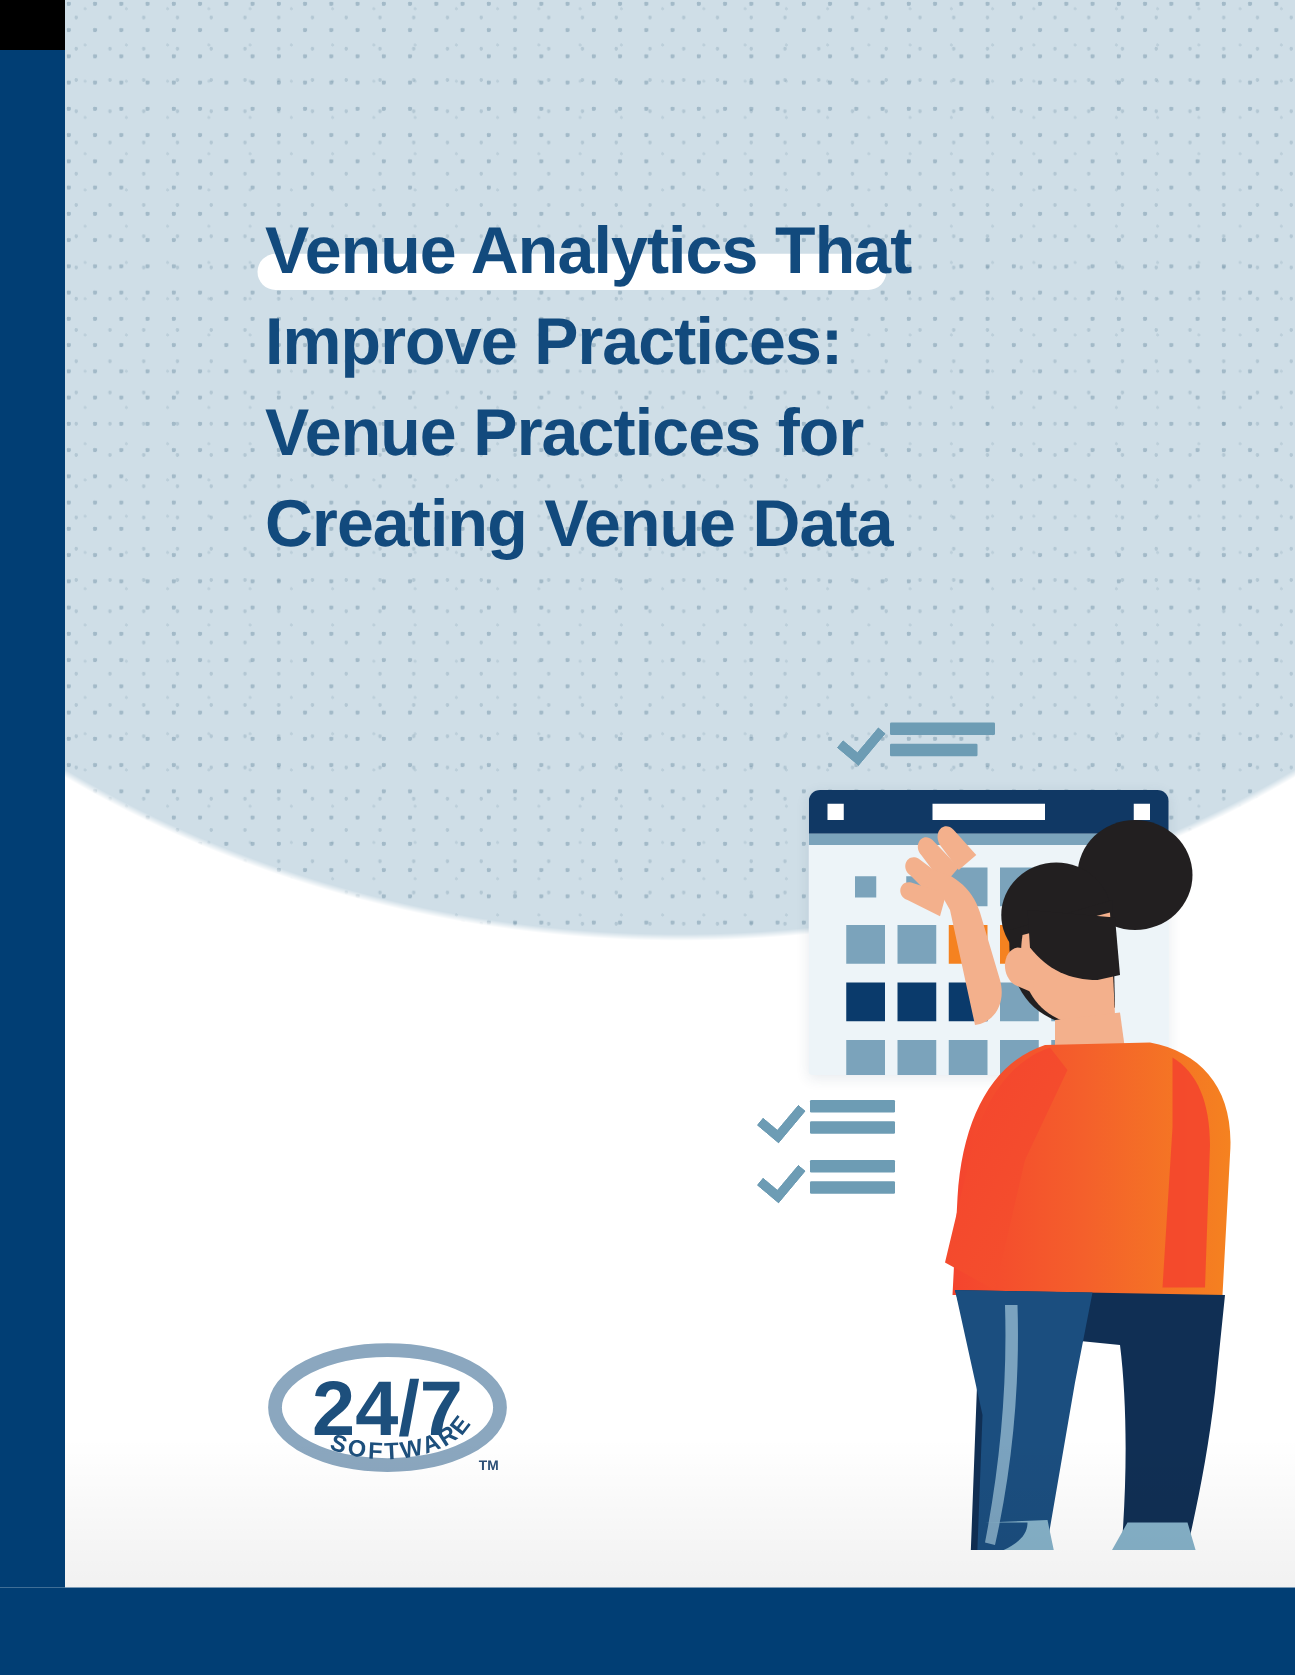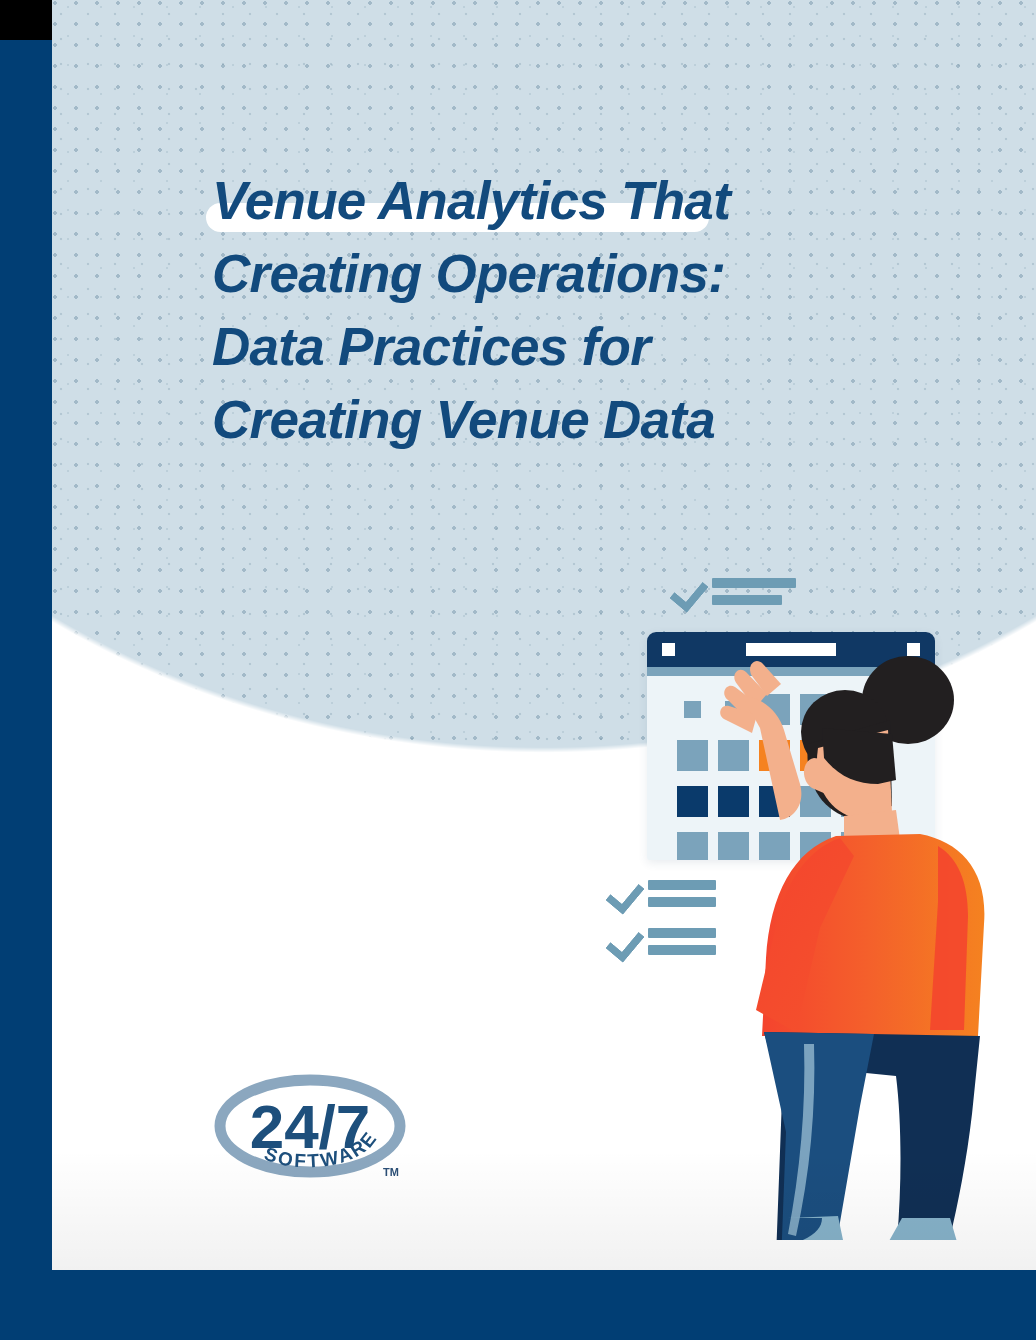--- a/index.html
+++ b/index.html
@@ -46,21 +46,21 @@
   .hero-dots{
     position:absolute;inset:0;
     background-image:
       radial-gradient(circle at 3px 3px, rgba(96,131,153,.40) 1.6px, transparent 1.9px),
       radial-gradient(circle at 9px 14px, rgba(96,131,153,.25) 1.3px, transparent 1.6px),
       radial-gradient(circle at 16px 7px, rgba(96,131,153,.17) 1.1px, transparent 1.4px);
     background-size:21px 21px, 27px 25px, 33px 29px;
   }
 
   
-  .title-wrap{position:absolute;left:160px;top:164px;width:700px;font-style:italic;}
+  .title-wrap{position:absolute;left:160px;top:164px;width:700px;}
   .title-line{
     position:relative;
     font-size:53px;line-height:73px;font-weight:700;
     color:#124a7d;letter-spacing:-.7px;white-space:nowrap;
   }
   .hl{
     position:absolute;left:-6px;top:39px;width:503px;height:29px;
     background:#ffffff;border-radius:15px;z-index:0;
   }
   .title-line span.t{position:relative;z-index:1;}
@@ -116,24 +116,24 @@
     <div class="hero">
       <div class="hero-dots"></div>
     </div>
 
     <div class="title-wrap">
       <div class="title-line">
         <span class="hl"></span>
         <span class="t">Venue Analytics That</span>
       </div>
       <div class="title-line">
-        <span class="t">Creating Operations:</span>
-      </div>
-      <div class="title-line">
-        <span class="t">Data Practices for</span>
+        <span class="t">Improve Practices:</span>
+      </div>
+      <div class="title-line">
+        <span class="t">Venue Practices for</span>
       </div>
       <div class="title-line">
         <span class="t">Creating Venue Data</span>
       </div>
     </div>
 
     <div class="checklist" style="left:620px;top:578px;">
       <div class="cl-row">
         <div class="cl-check"></div>
         <div class="cl-bars">

